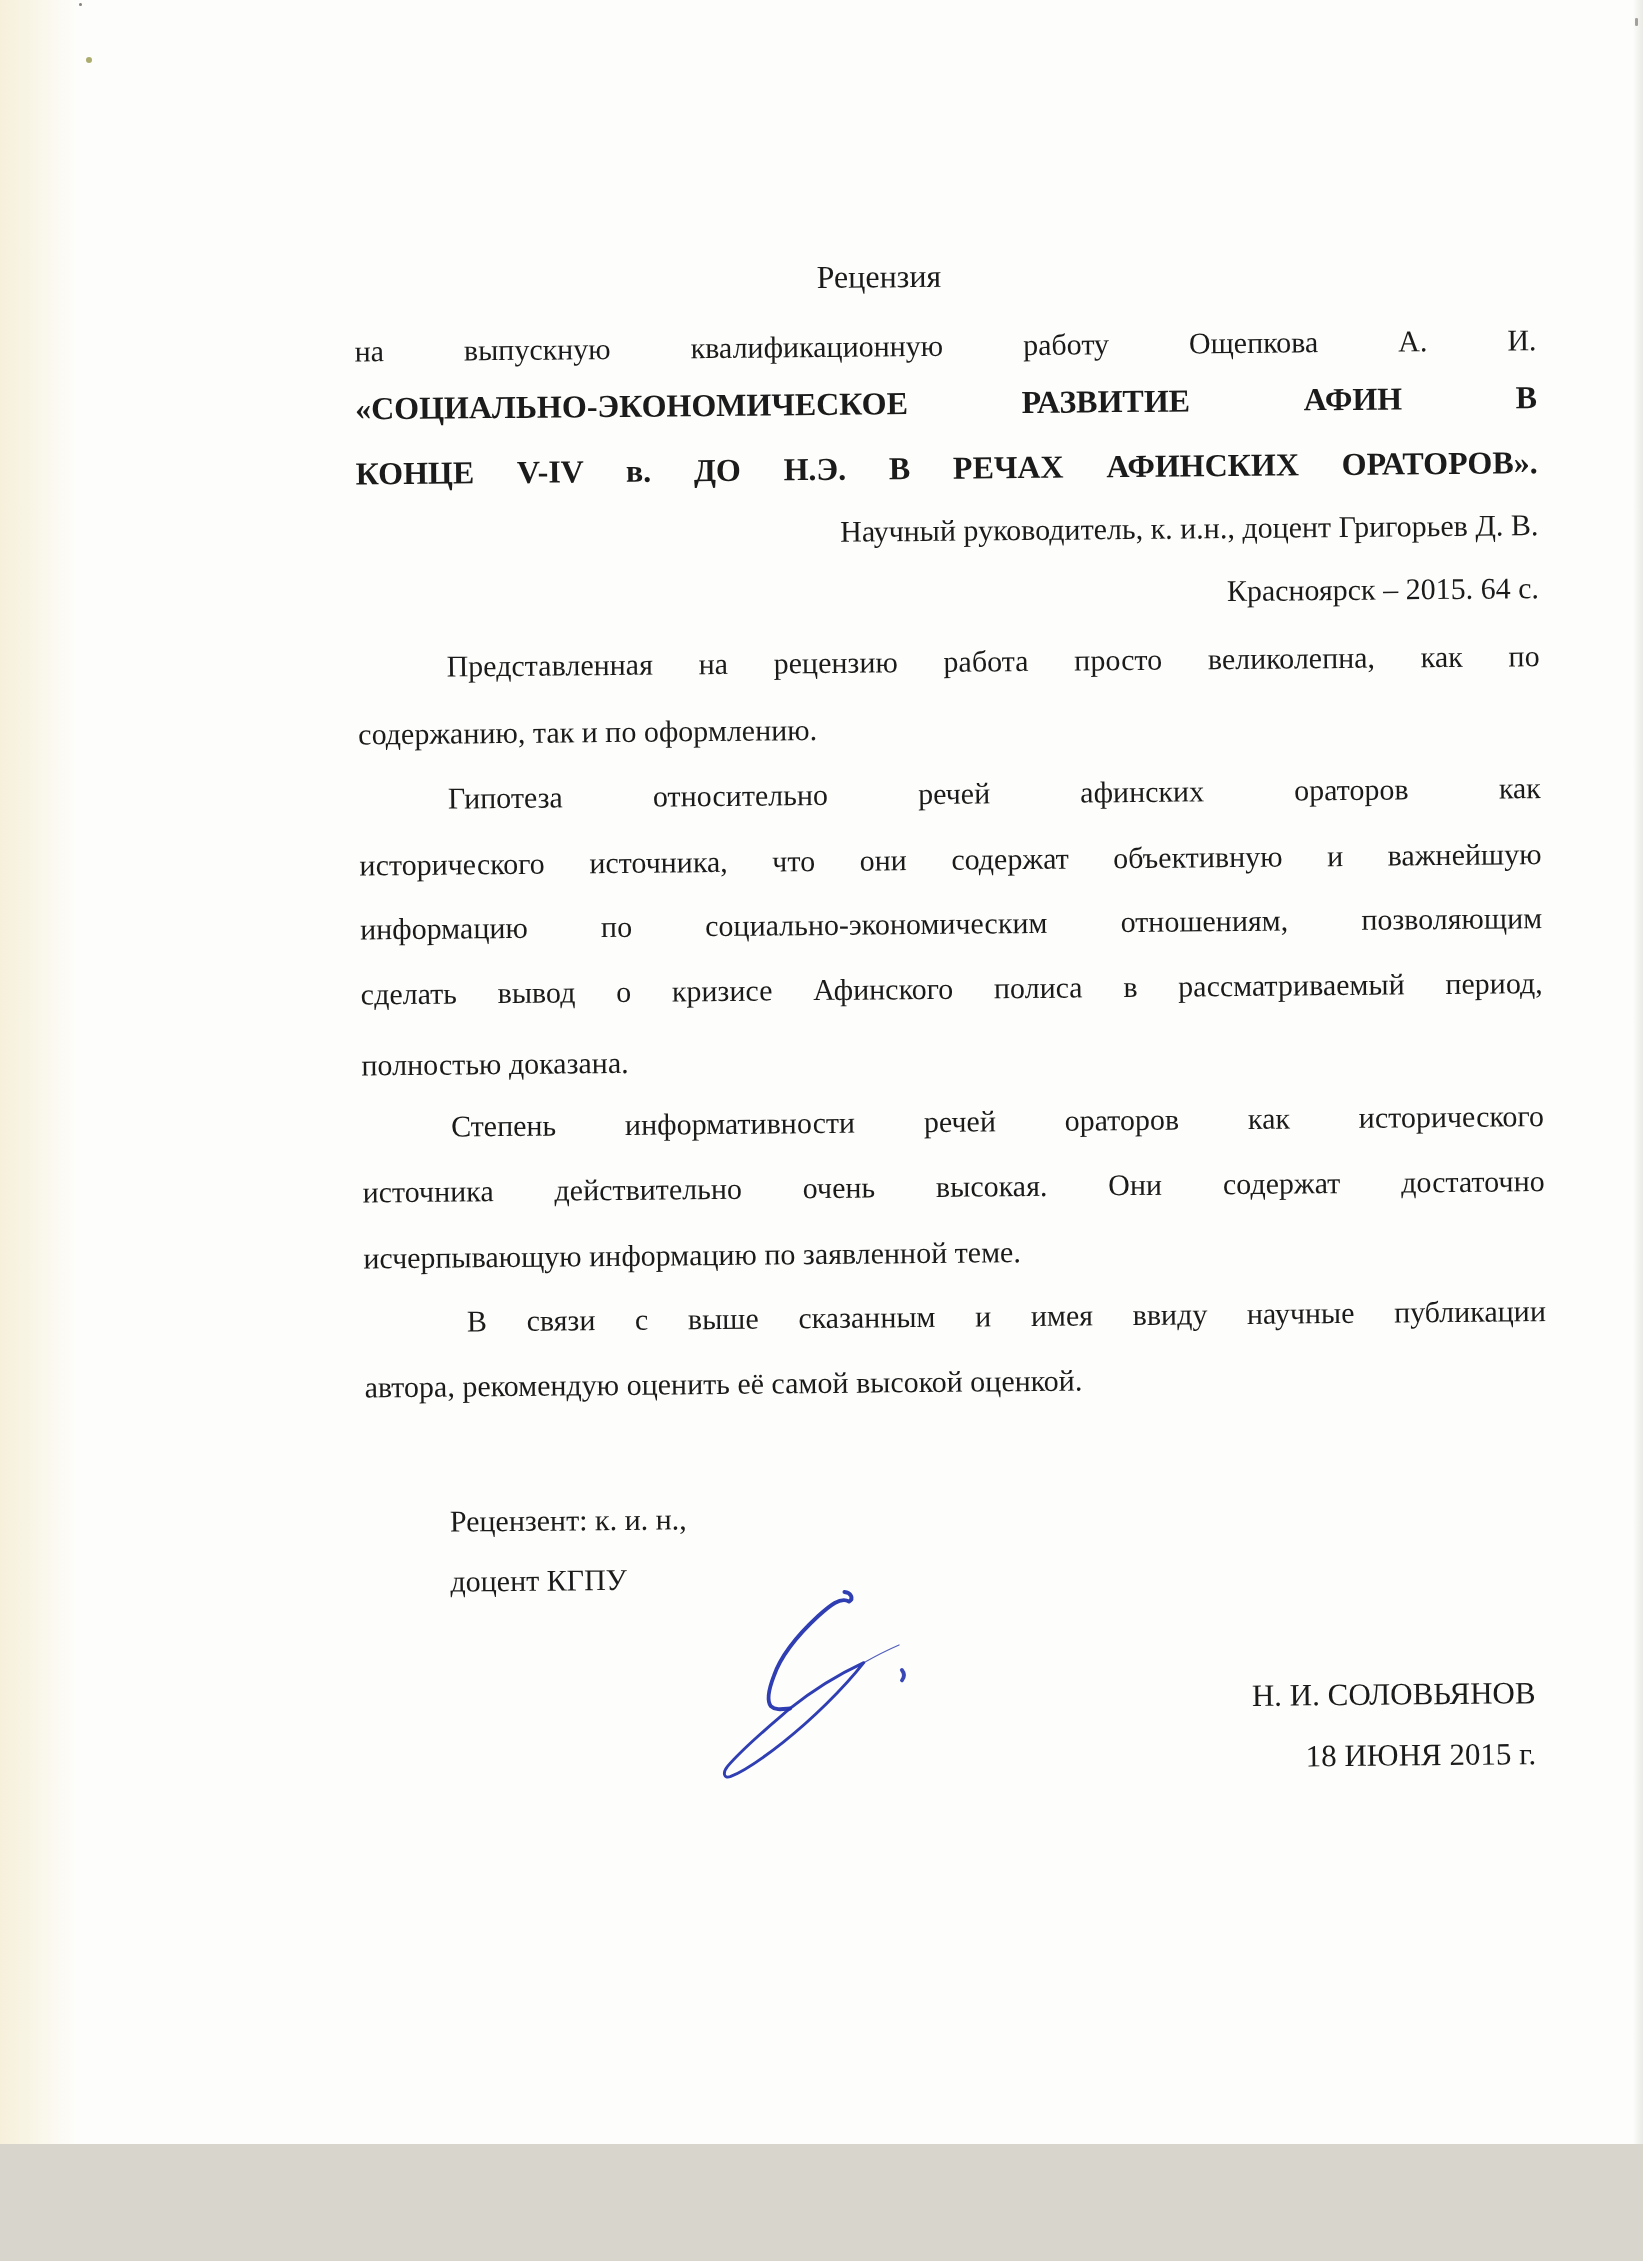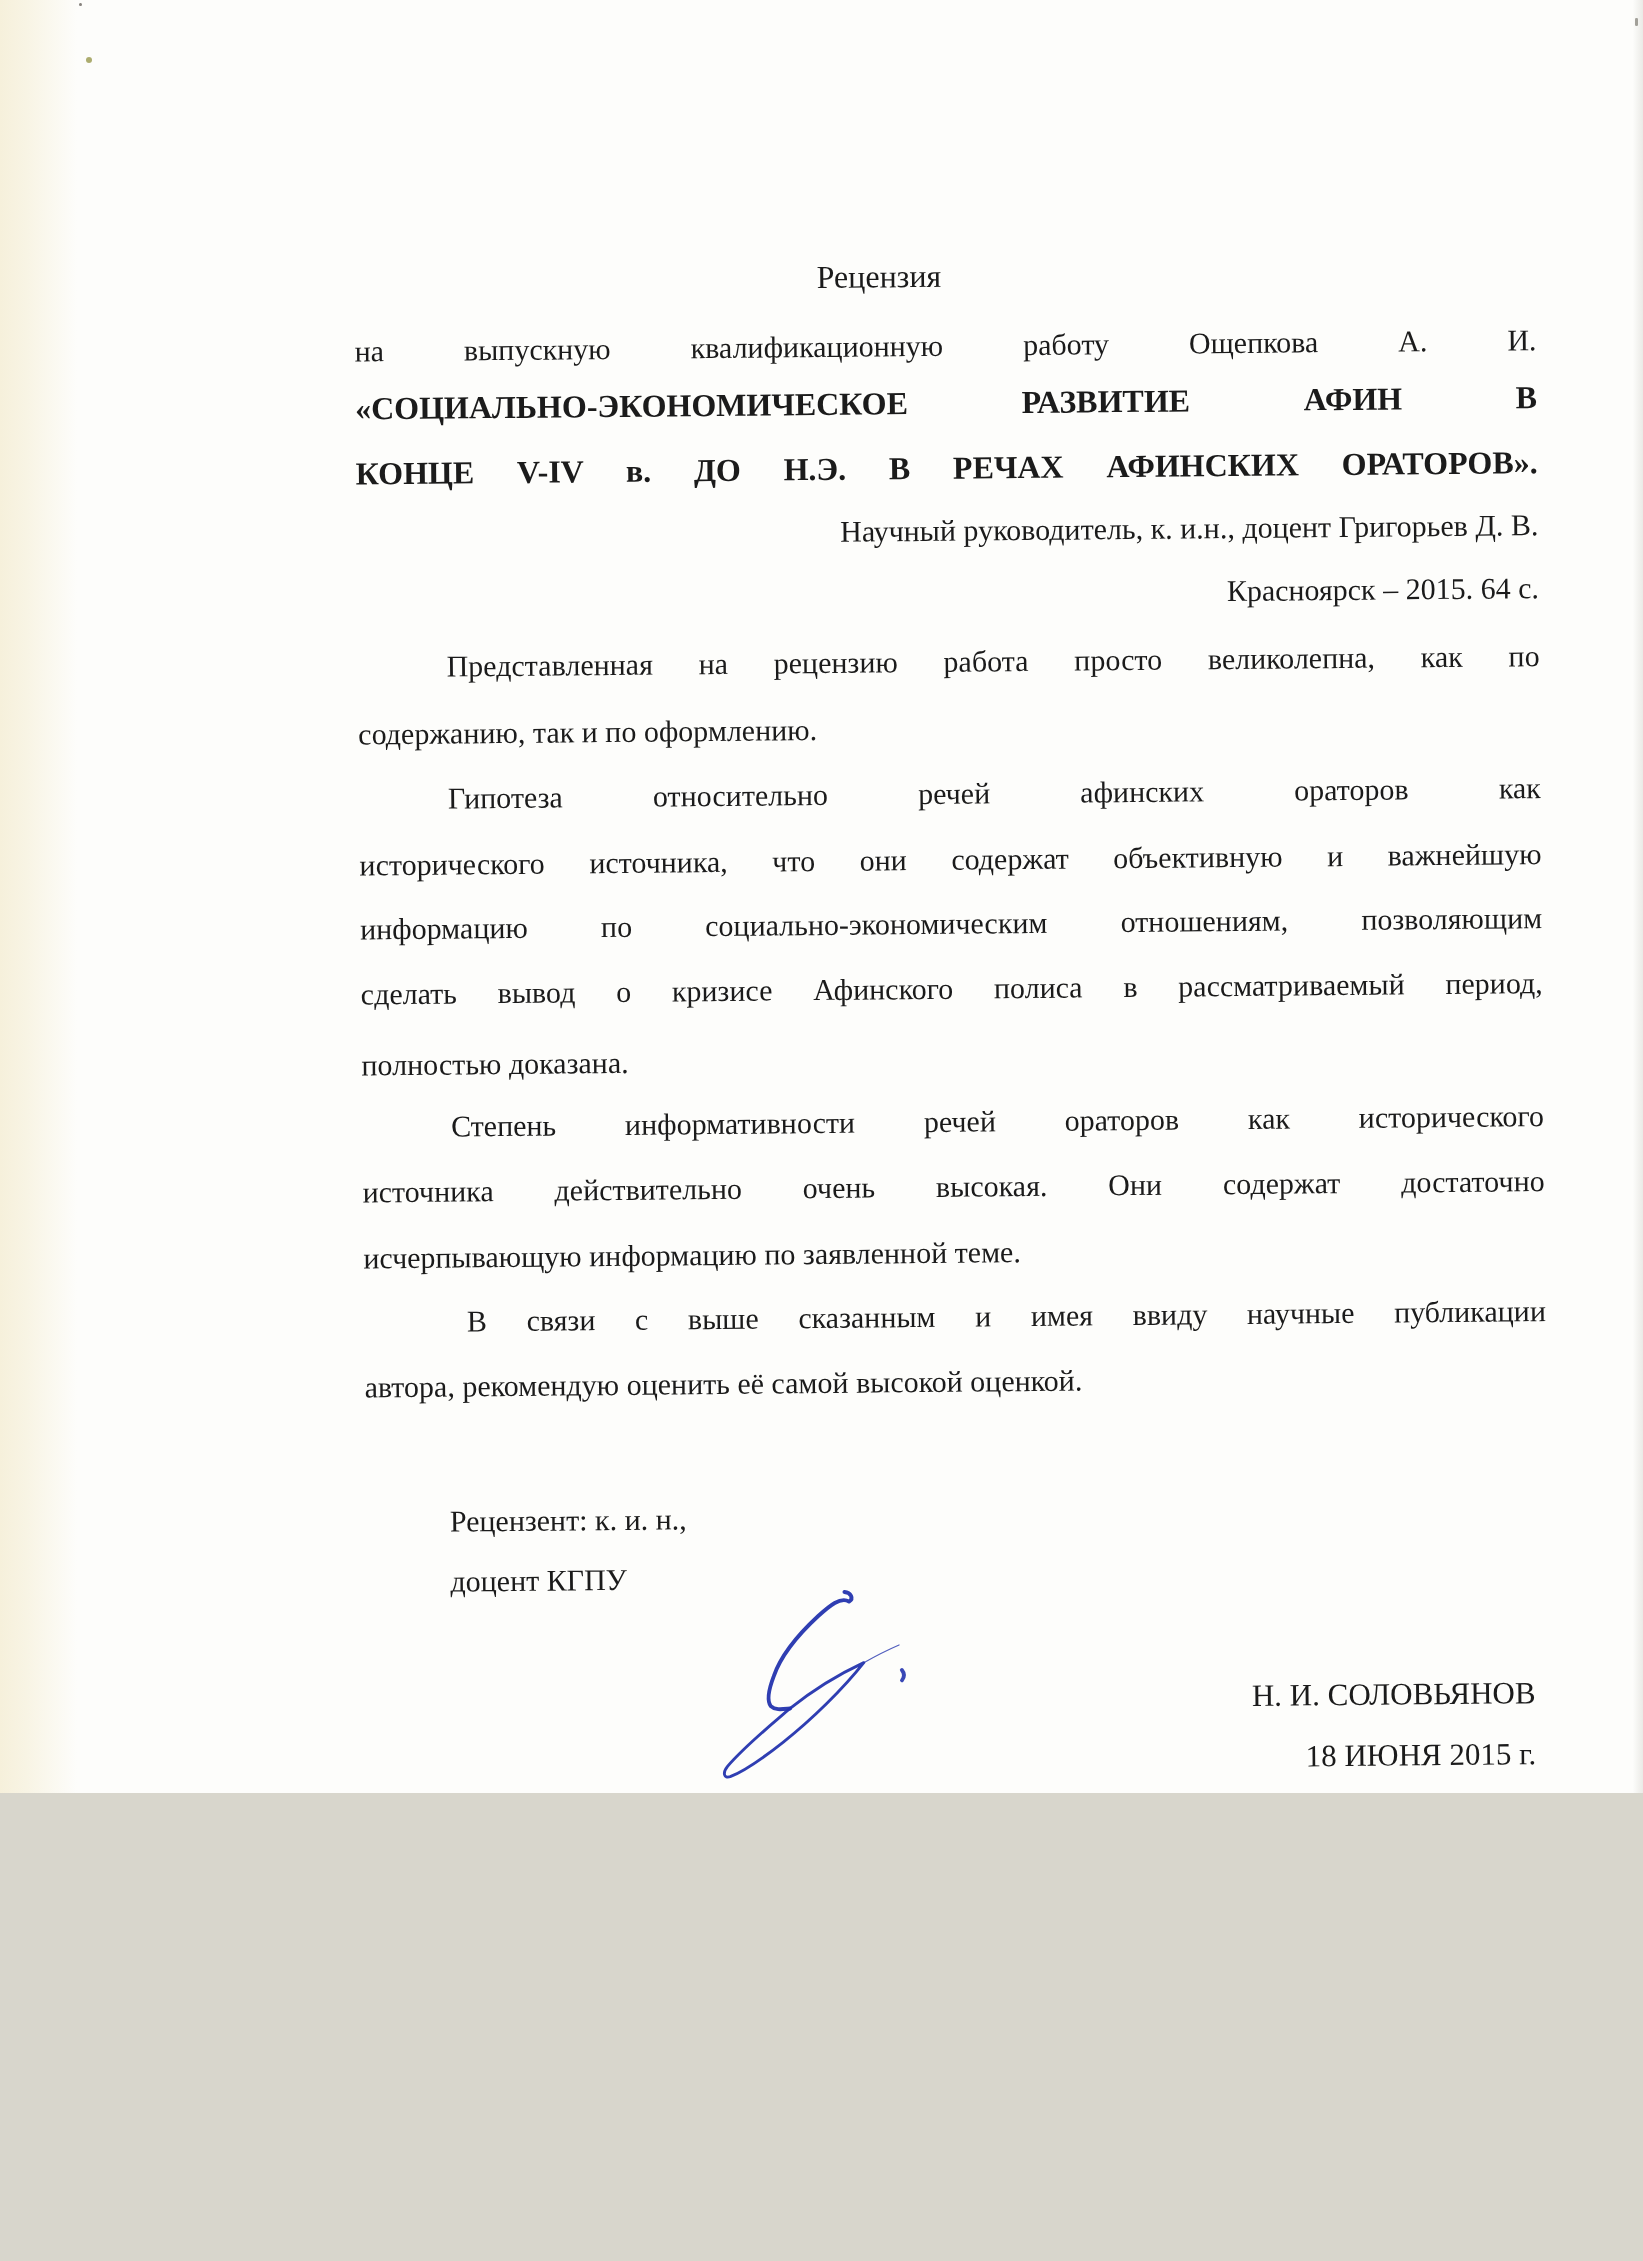--- a/index.html
+++ b/index.html
@@ -1,18 +1,18 @@
 <!DOCTYPE html>
 <html style="font-size:10.3px"><head>
 <meta charset="utf-8">
 <style>
   html,body{margin:0;padding:0;background:#d8d6cc;}
   .page{
     position:relative;
-    width:1643px;height:1793px;
+    width:1643px;height:2144px;
     background:
       linear-gradient(90deg, #f6f0db 0px, #f8f4e4 26px, rgba(248,244,228,0) 77px),
       linear-gradient(270deg, rgba(150,148,135,0.18) 0px, rgba(150,148,135,0) 10.3px),
       #fdfdfb;
     overflow:hidden;
     font-family:"Liberation Serif","DejaVu Serif",serif;
     color:#1b1b1b;
     text-decoration:underline;
   }
   .doc{position:absolute;left:0;top:0;width:1643px;height:2261px;

